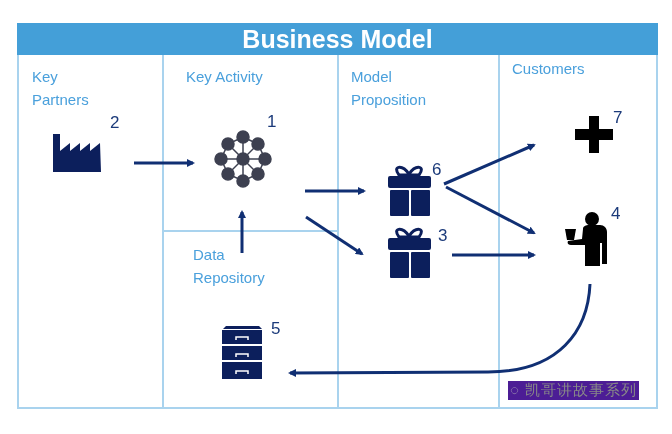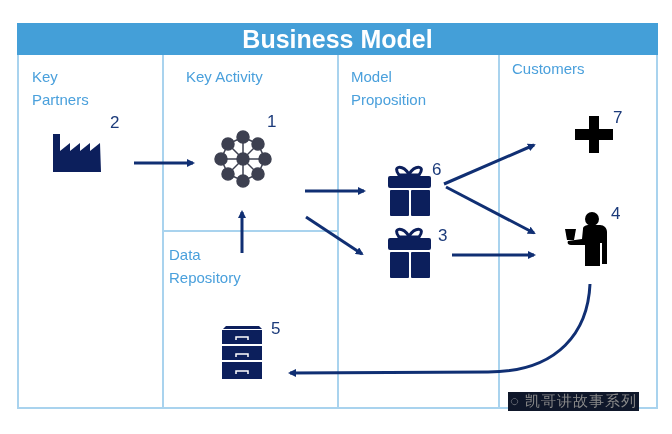--- a/index.html
+++ b/index.html
@@ -4,21 +4,21 @@
 <style>
   html, body { margin:0; padding:0; background:#ffffff; }
   body { width:672px; height:434px; position:relative; overflow:hidden; font-family:"Liberation Sans", sans-serif; }
   .frame { position:absolute; left:17px; top:23px; width:641px; height:386px; }
   .header { position:absolute; left:0; top:0; width:641px; height:32px; background:#449fd8; color:#fff; font-weight:bold; font-size:25px; text-align:center; line-height:33px; }
   .vline { position:absolute; width:2px; background:#a9d3ee; }
   .hline { position:absolute; height:2px; background:#a9d3ee; }
   .section-title { position:absolute; color:#4aa0dc; font-size:15px; line-height:23px; }
   .num { position:absolute; color:#1b3a7a; font-size:17px; }
   svg.overlay { position:absolute; left:0; top:0; }
-  .watermark { position:absolute; left:508px; top:392px; font-size:15px; color:#888; letter-spacing:1px; background:#0f172a; padding:0 2px; }
+  .watermark { position:absolute; left:508px; top:381px; font-size:15px; color:#888; letter-spacing:1px; background:#4c1d95; padding:0 2px; }
 </style>
 </head>
 <body>
 
 <div class="frame">
   <div class="header">Business Model</div>
 
   <div class="vline" style="left:0;top:32px;height:354px;"></div>
   <div class="vline" style="left:639px;top:32px;height:354px;"></div>
   <div class="hline" style="left:0;top:384px;width:641px;"></div>
@@ -28,21 +28,21 @@
   <div class="vline" style="left:481px;top:32px;height:354px;"></div>
   <div class="hline" style="left:145px;top:207px;width:177px;"></div>
 </div>
 
 <div class="section-title" style="left:32px;top:65px;white-space:pre;">Key
 Partners</div>
 <div class="section-title" style="left:186px;top:65px;">Key Activity</div>
 <div class="section-title" style="left:351px;top:65px;white-space:pre;">Model
 Proposition</div>
 <div class="section-title" style="left:512px;top:57px;">Customers</div>
-<div class="section-title" style="left:169px;top:243px;white-space:pre;">Data
+<div class="section-title" style="left:193px;top:243px;white-space:pre;">Data
 Repository</div>
 
 <svg class="overlay" width="672" height="434">
   <defs>
     <marker id="ah" markerWidth="8" markerHeight="8" refX="6" refY="4" orient="auto" markerUnits="userSpaceOnUse">
       <path d="M0,0 L8,4 L0,8 Z" fill="#102f73"></path>
     </marker>
   </defs>
 
   <g fill="#0c1f5c">

